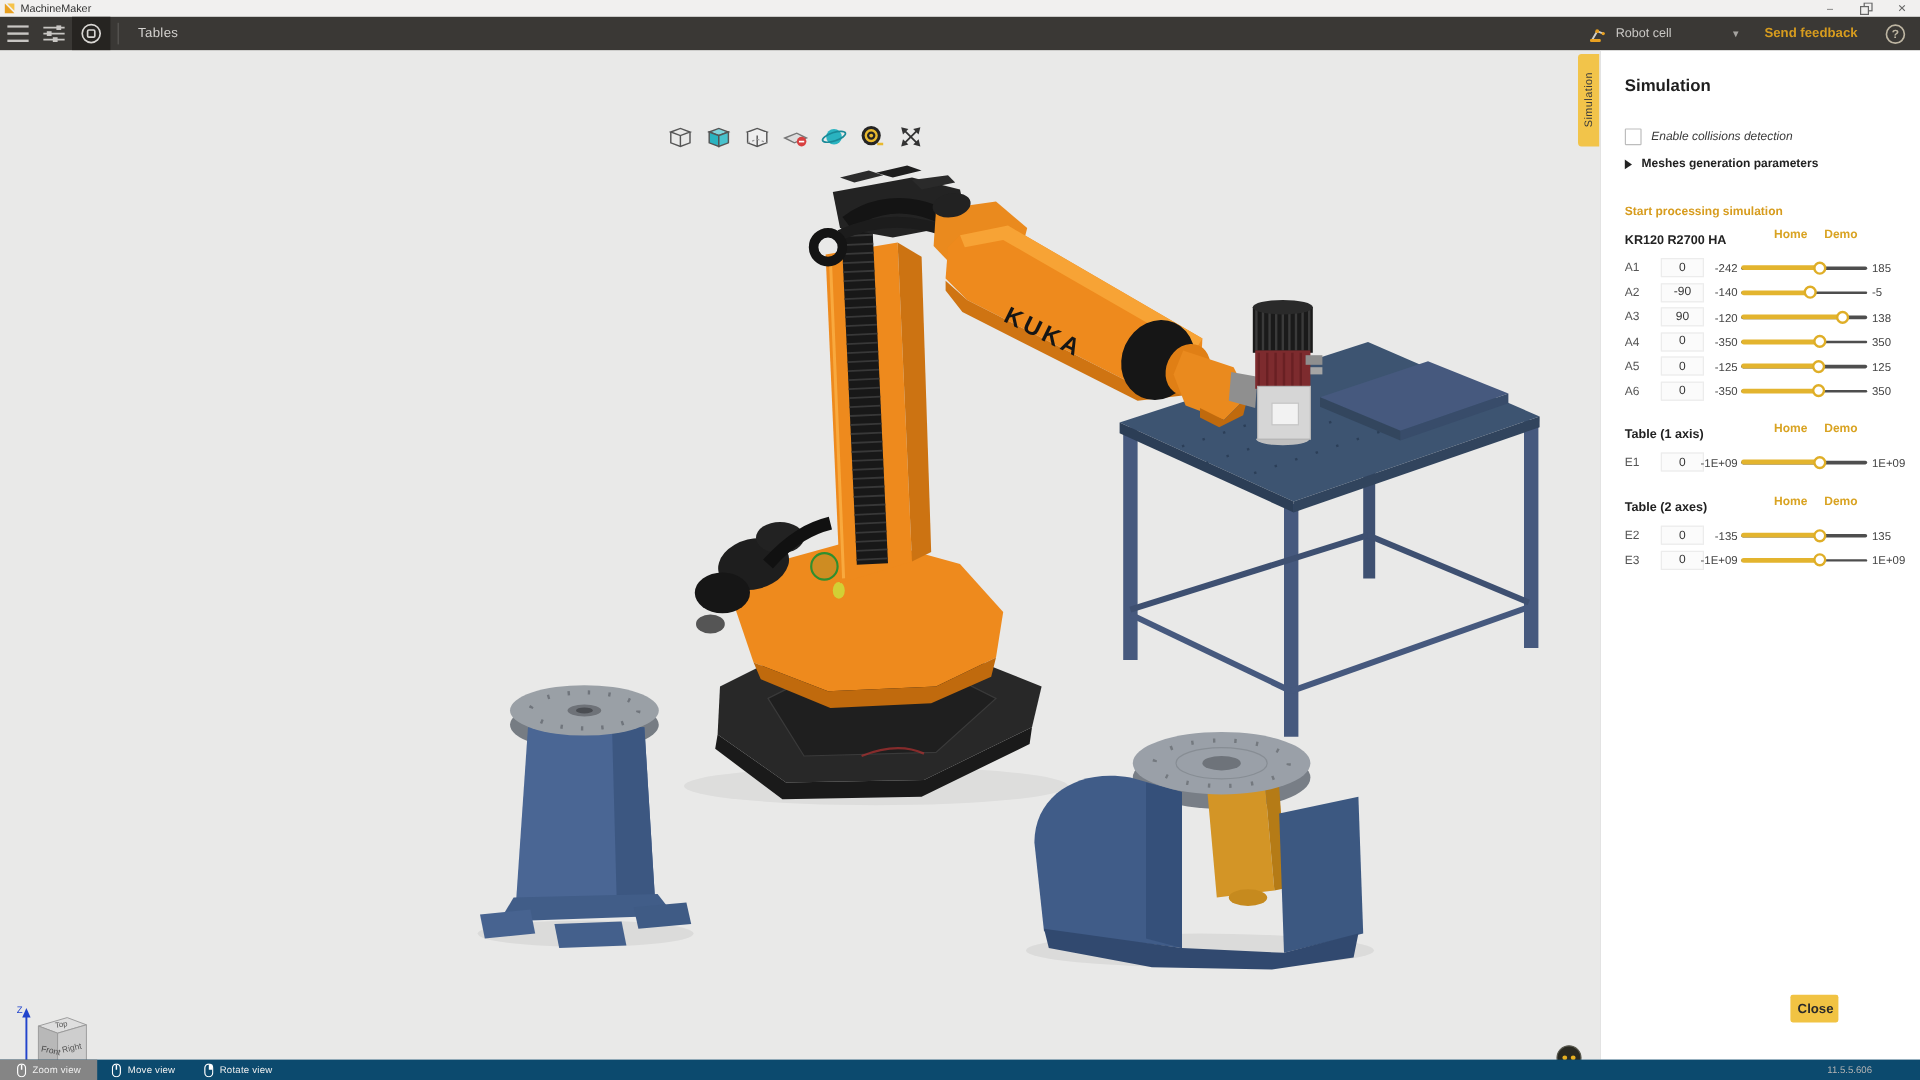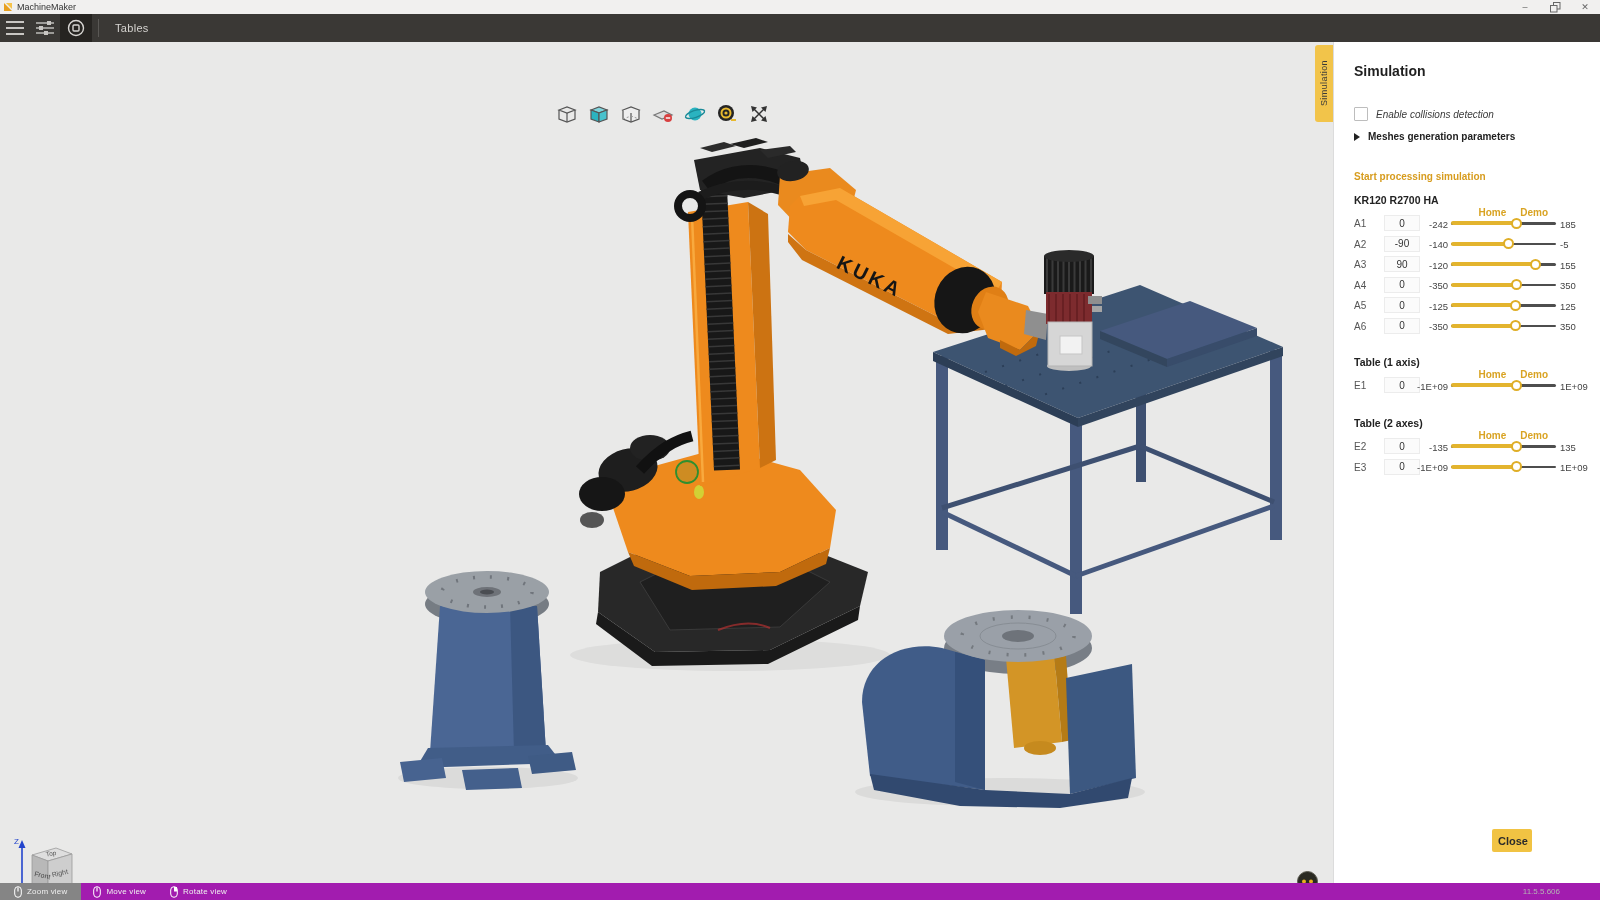--- a/index.html
+++ b/index.html
@@ -32,38 +32,38 @@
   .panel-title{position:absolute;left:20px;top:21px;font-size:14px;font-weight:bold;color:#1f1f1f;}
   .chk-row{position:absolute;left:20px;top:65px;display:flex;align-items:center;font-style:italic;}
   .checkbox{width:12px;height:12px;border:1px solid #bdbdbd;background:#fff;border-radius:1px;}
   .chk-label{font-size:10px;color:#3a3a3a;margin-left:8px;}
   .meshes-row{position:absolute;left:20px;top:89px;display:flex;align-items:center;}
   .tri{width:0;height:0;border-left:6px solid #222;border-top:4px solid transparent;border-bottom:4px solid transparent;margin-right:8px;}
   .meshes-label{font-size:10px;font-weight:bold;color:#222;}
   .start-link{position:absolute;left:20px;top:129px;font-size:10px;font-weight:bold;color:#d79c1e;}
   .group-header{position:absolute;left:20px;right:52px;height:14px;}
   .group-name{font-size:10.5px;font-weight:bold;color:#222;}
-  .group-links{position:absolute;right:0;top:17px;display:flex;gap:14px;}
+  .group-links{position:absolute;right:0;top:0;display:flex;gap:14px;}
   .group-links span{font-size:10px;font-weight:bold;color:#d9a322;}
   .axis-row{position:absolute;left:0;width:251px;height:20.5px;}
   .axis-label{position:absolute;left:20px;top:5px;font-size:10px;color:#555;}
   .axis-input{position:absolute;left:50px;top:2px;width:34px;height:14px;border:1px solid #ececec;background:#fbfbfb;font-size:10px;color:#333;text-align:center;font-family:"Liberation Sans",sans-serif;padding:0;}
   .axis-min{position:absolute;left:78px;top:5.5px;width:36px;font-size:9.5px;color:#444;text-align:right;}
   .slider{position:absolute;left:117px;top:4px;width:105px;height:12px;}
   .slider .track{position:absolute;left:0;top:5px;width:100%;height:2.5px;background:#4e4e4e;border-radius:2px;}
   .slider .fill{position:absolute;left:0;top:4px;height:4px;background:#e3b42e;border-radius:2px;}
   .slider .handle{position:absolute;top:0.5px;width:11px;height:11px;border-radius:50%;background:#fff;border:2.5px solid #dfae27;box-sizing:border-box;}
   .axis-max{position:absolute;left:226px;top:5.5px;width:40px;font-size:9.5px;color:#444;}
   .close-btn{position:absolute;left:158px;top:787px;width:40px;height:23px;background:#f1c343;border:none;border-radius:2px;font-size:11px;font-weight:bold;color:#2a2a2a;font-family:"Liberation Sans",sans-serif;}
   
   .navcube{position:absolute;left:6px;top:790px;width:80px;height:80px;}
   
   .chat-bubble{position:absolute;left:1296px;top:828px;width:23px;height:23px;}
   
-  .statusbar{position:absolute;left:0;top:883px;width:1600px;height:17px;background:#a21caf;display:flex;align-items:center;font-size:8px;color:#efefef;}
+  .statusbar{position:absolute;left:0;top:883px;width:1600px;height:17px;background:#0c4a6e;display:flex;align-items:center;font-size:8px;color:#efefef;}
   .hint{display:flex;align-items:center;gap:5px;padding:0 12px;height:17px;}
   .hint.first{background:#858585;padding:0 14px;}
   .hint-label{letter-spacing:.2px;}
   .version{position:absolute;right:40px;color:#b4b4b4;font-size:8px;}
 </style>
 </head>
 <body>
 
 <div id="app">
 
@@ -107,20 +107,39 @@
     </div>
     <div class="tb-icon active">
       <svg width="18" height="18">
           <circle cx="9" cy="9" r="7.5" fill="none" stroke="#d8d6d3" stroke-width="1.4"></circle>
           <rect x="6" y="6" width="6" height="6" rx="1" fill="none" stroke="#d8d6d3" stroke-width="1.4"></rect>
         </svg>
     </div>
     <div class="tb-sep"></div>
     <div class="tb-tab">Tables</div>
 
+    <div class="tb-right">
+      <div class="project-select">
+        <svg width="18" height="18" style="margin-right:6px">
+          <path d="M5,14 L9,7 L14,9" fill="none" stroke="#cfcdc9" stroke-width="1.6"></path>
+          <circle cx="9" cy="7" r="1.6" fill="#e8a020"></circle>
+            <circle cx="14" cy="9" r="1.4" fill="#e8a020"></circle>
+          <rect x="3" y="13.5" width="9" height="2.5" rx="1" fill="#e8a020"></rect>
+        </svg>
+        <span>Robot cell</span>
+        <span class="caret">▼</span>
+      </div>
+      <span class="send-feedback">Send feedback</span>
+      <div class="help-btn">
+        <svg width="17" height="17">
+            <circle cx="8.5" cy="8.5" r="7.5" fill="none" stroke="#bdb5a2" stroke-width="1.4"></circle>
+            <text x="8.5" y="12" text-anchor="middle" font-size="10" font-weight="bold" fill="#bdb5a2" font-family="Liberation Sans,sans-serif">?</text>
+          </svg>
+      </div>
+    </div>
     <div class="accent-underline"></div>
   </div>
 
   <div class="viewport">
     <svg width="1333" height="841" viewBox="0 42 1333 841">
 
       <ellipse cx="730" cy="655" rx="160" ry="16" fill="#000" opacity="0.05"></ellipse>
       <ellipse cx="488" cy="778" rx="90" ry="11" fill="#000" opacity="0.06"></ellipse>
       <ellipse cx="1000" cy="792" rx="145" ry="14" fill="#000" opacity="0.06"></ellipse>
 
@@ -372,21 +391,21 @@
     </div>
     <div class="axis-row" style="top:212px">
       <span class="axis-label">A3</span>
       <input class="axis-input" value="90" style="">
       <span class="axis-min">-120</span>
       <div class="slider">
           <div class="track"></div>
           <div class="fill" style="width: 81%;"></div>
           <div class="handle" style="left: calc(81% - 6px);"></div>
         </div>
-      <span class="axis-max">155</span>
+      <span class="axis-max">138</span>
     </div>
     <div class="axis-row" style="top:232.5px">
       <span class="axis-label">A4</span>
       <input class="axis-input" value="0" style="">
       <span class="axis-min">-350</span>
       <div class="slider">
           <div class="track"></div>
           <div class="fill" style="width: 63%;"></div>
           <div class="handle" style="left: calc(63% - 6px);"></div>
         </div>

